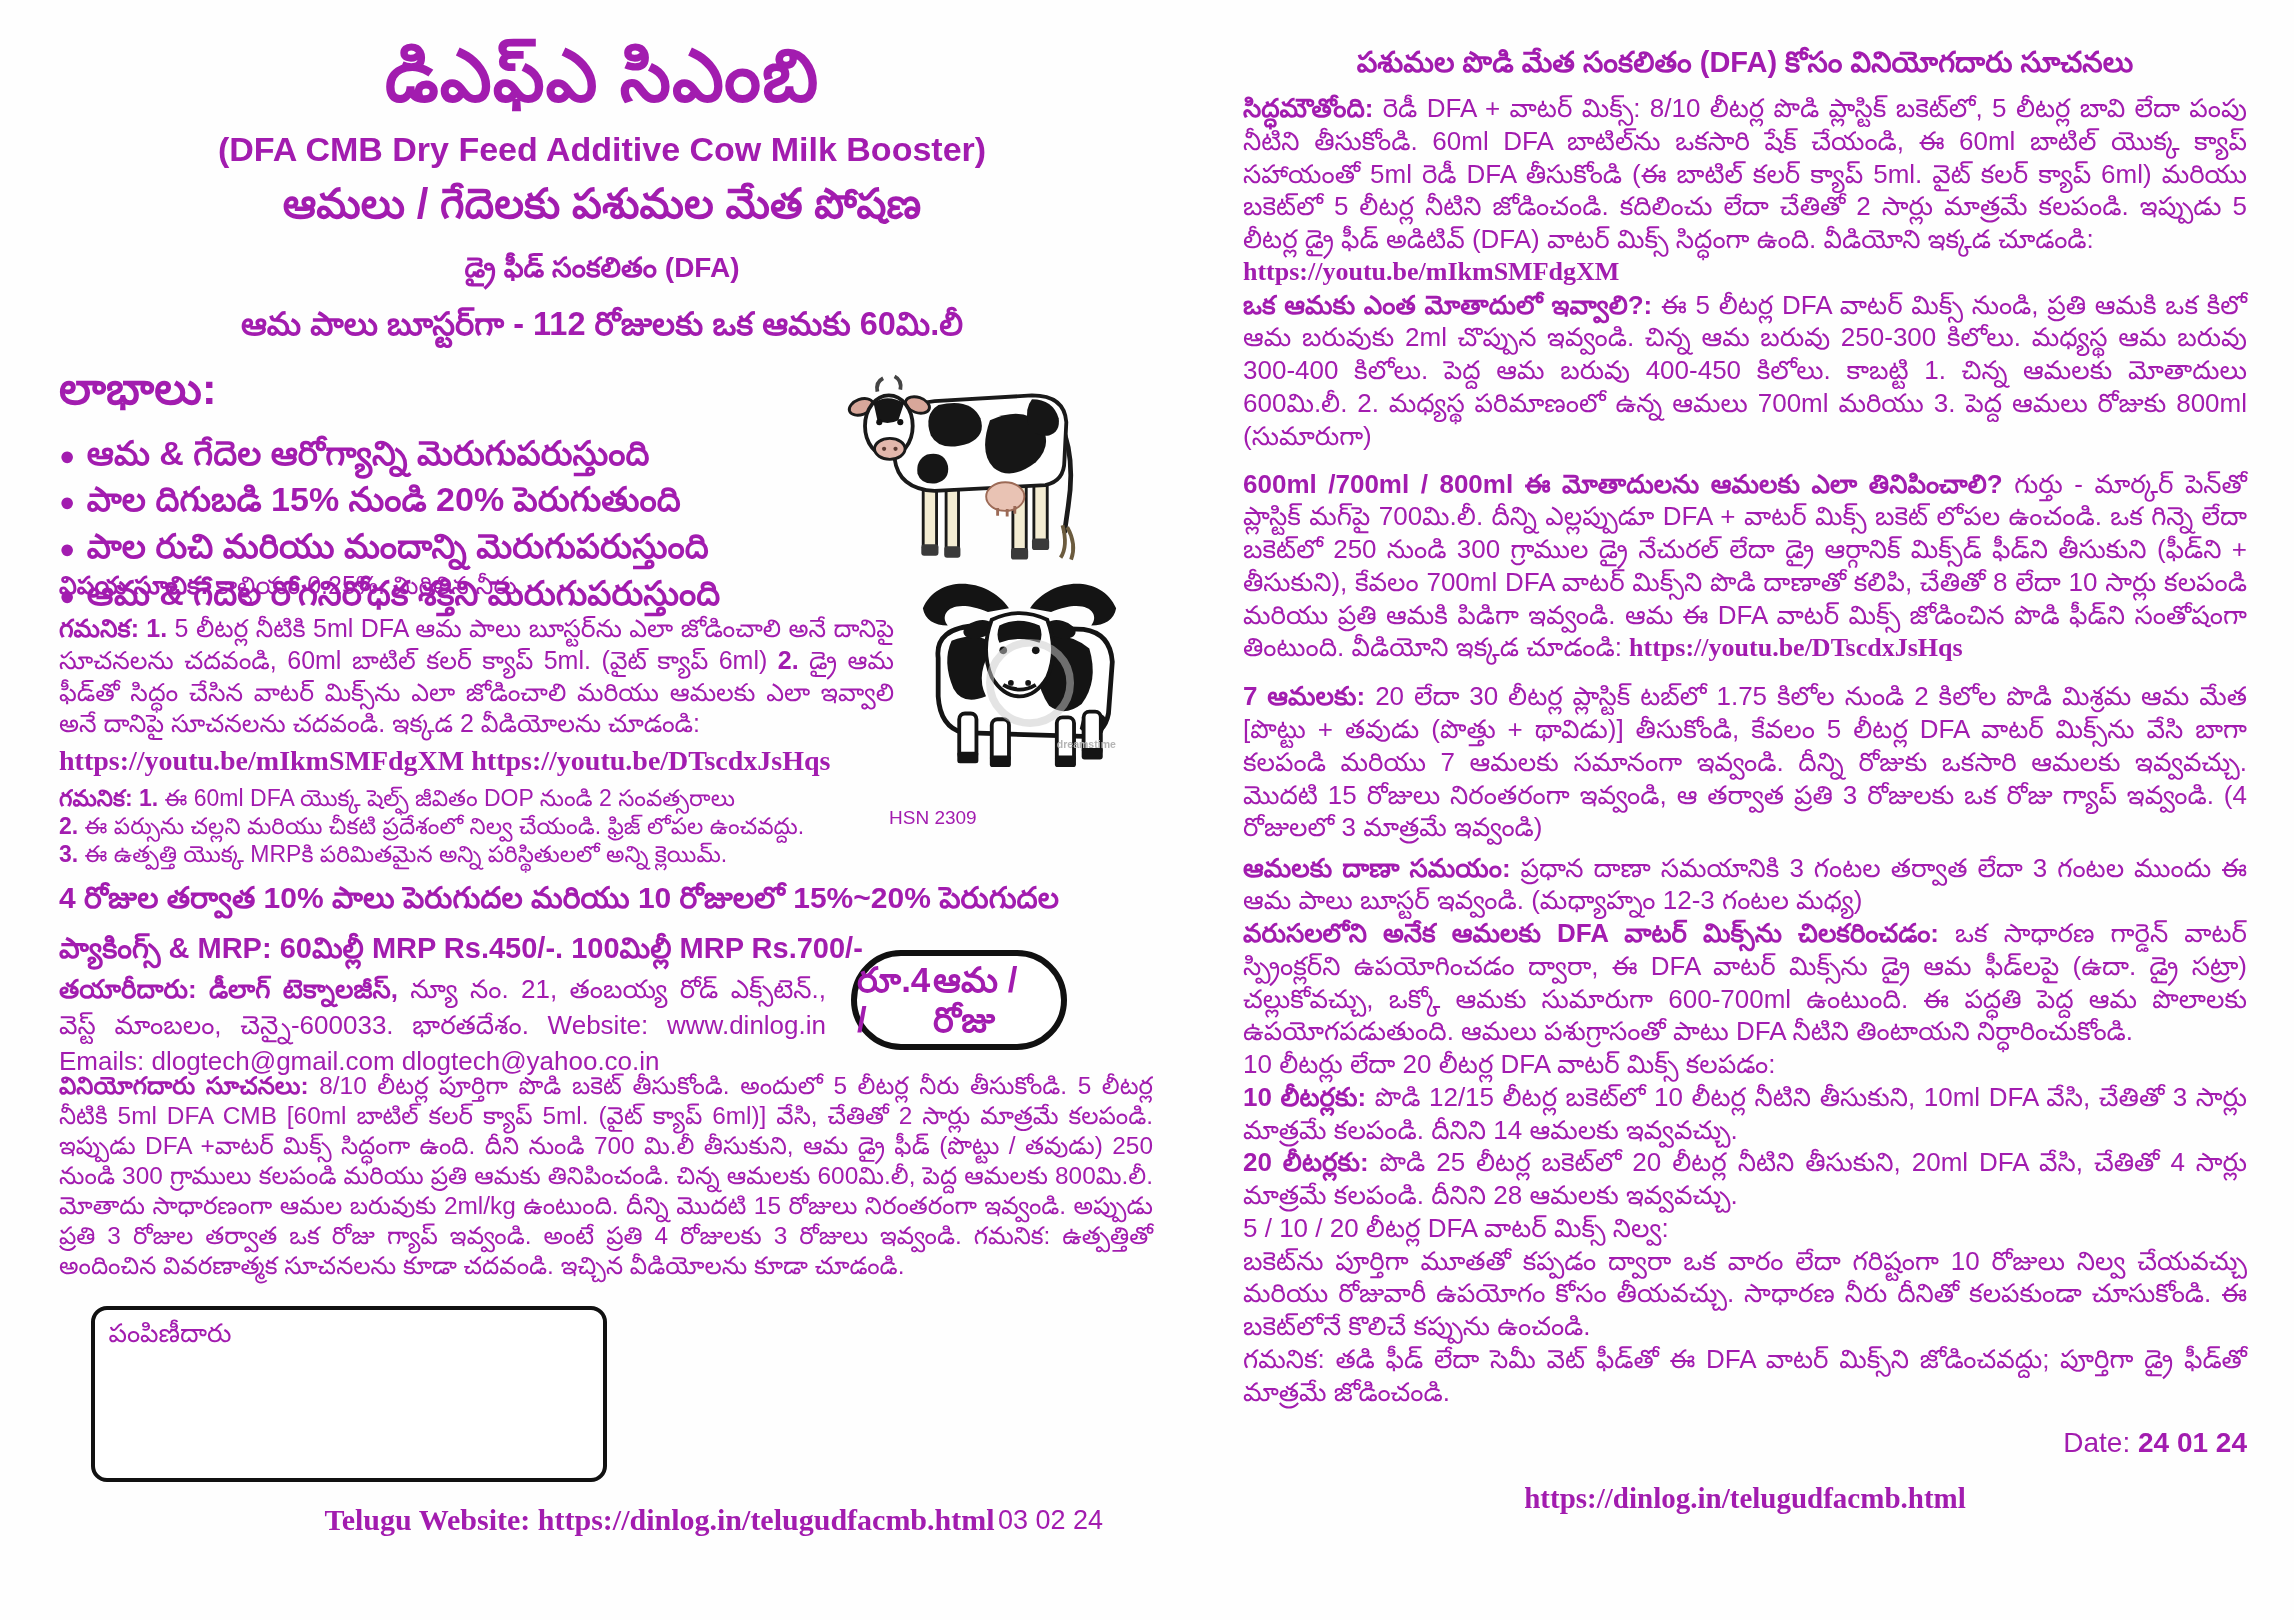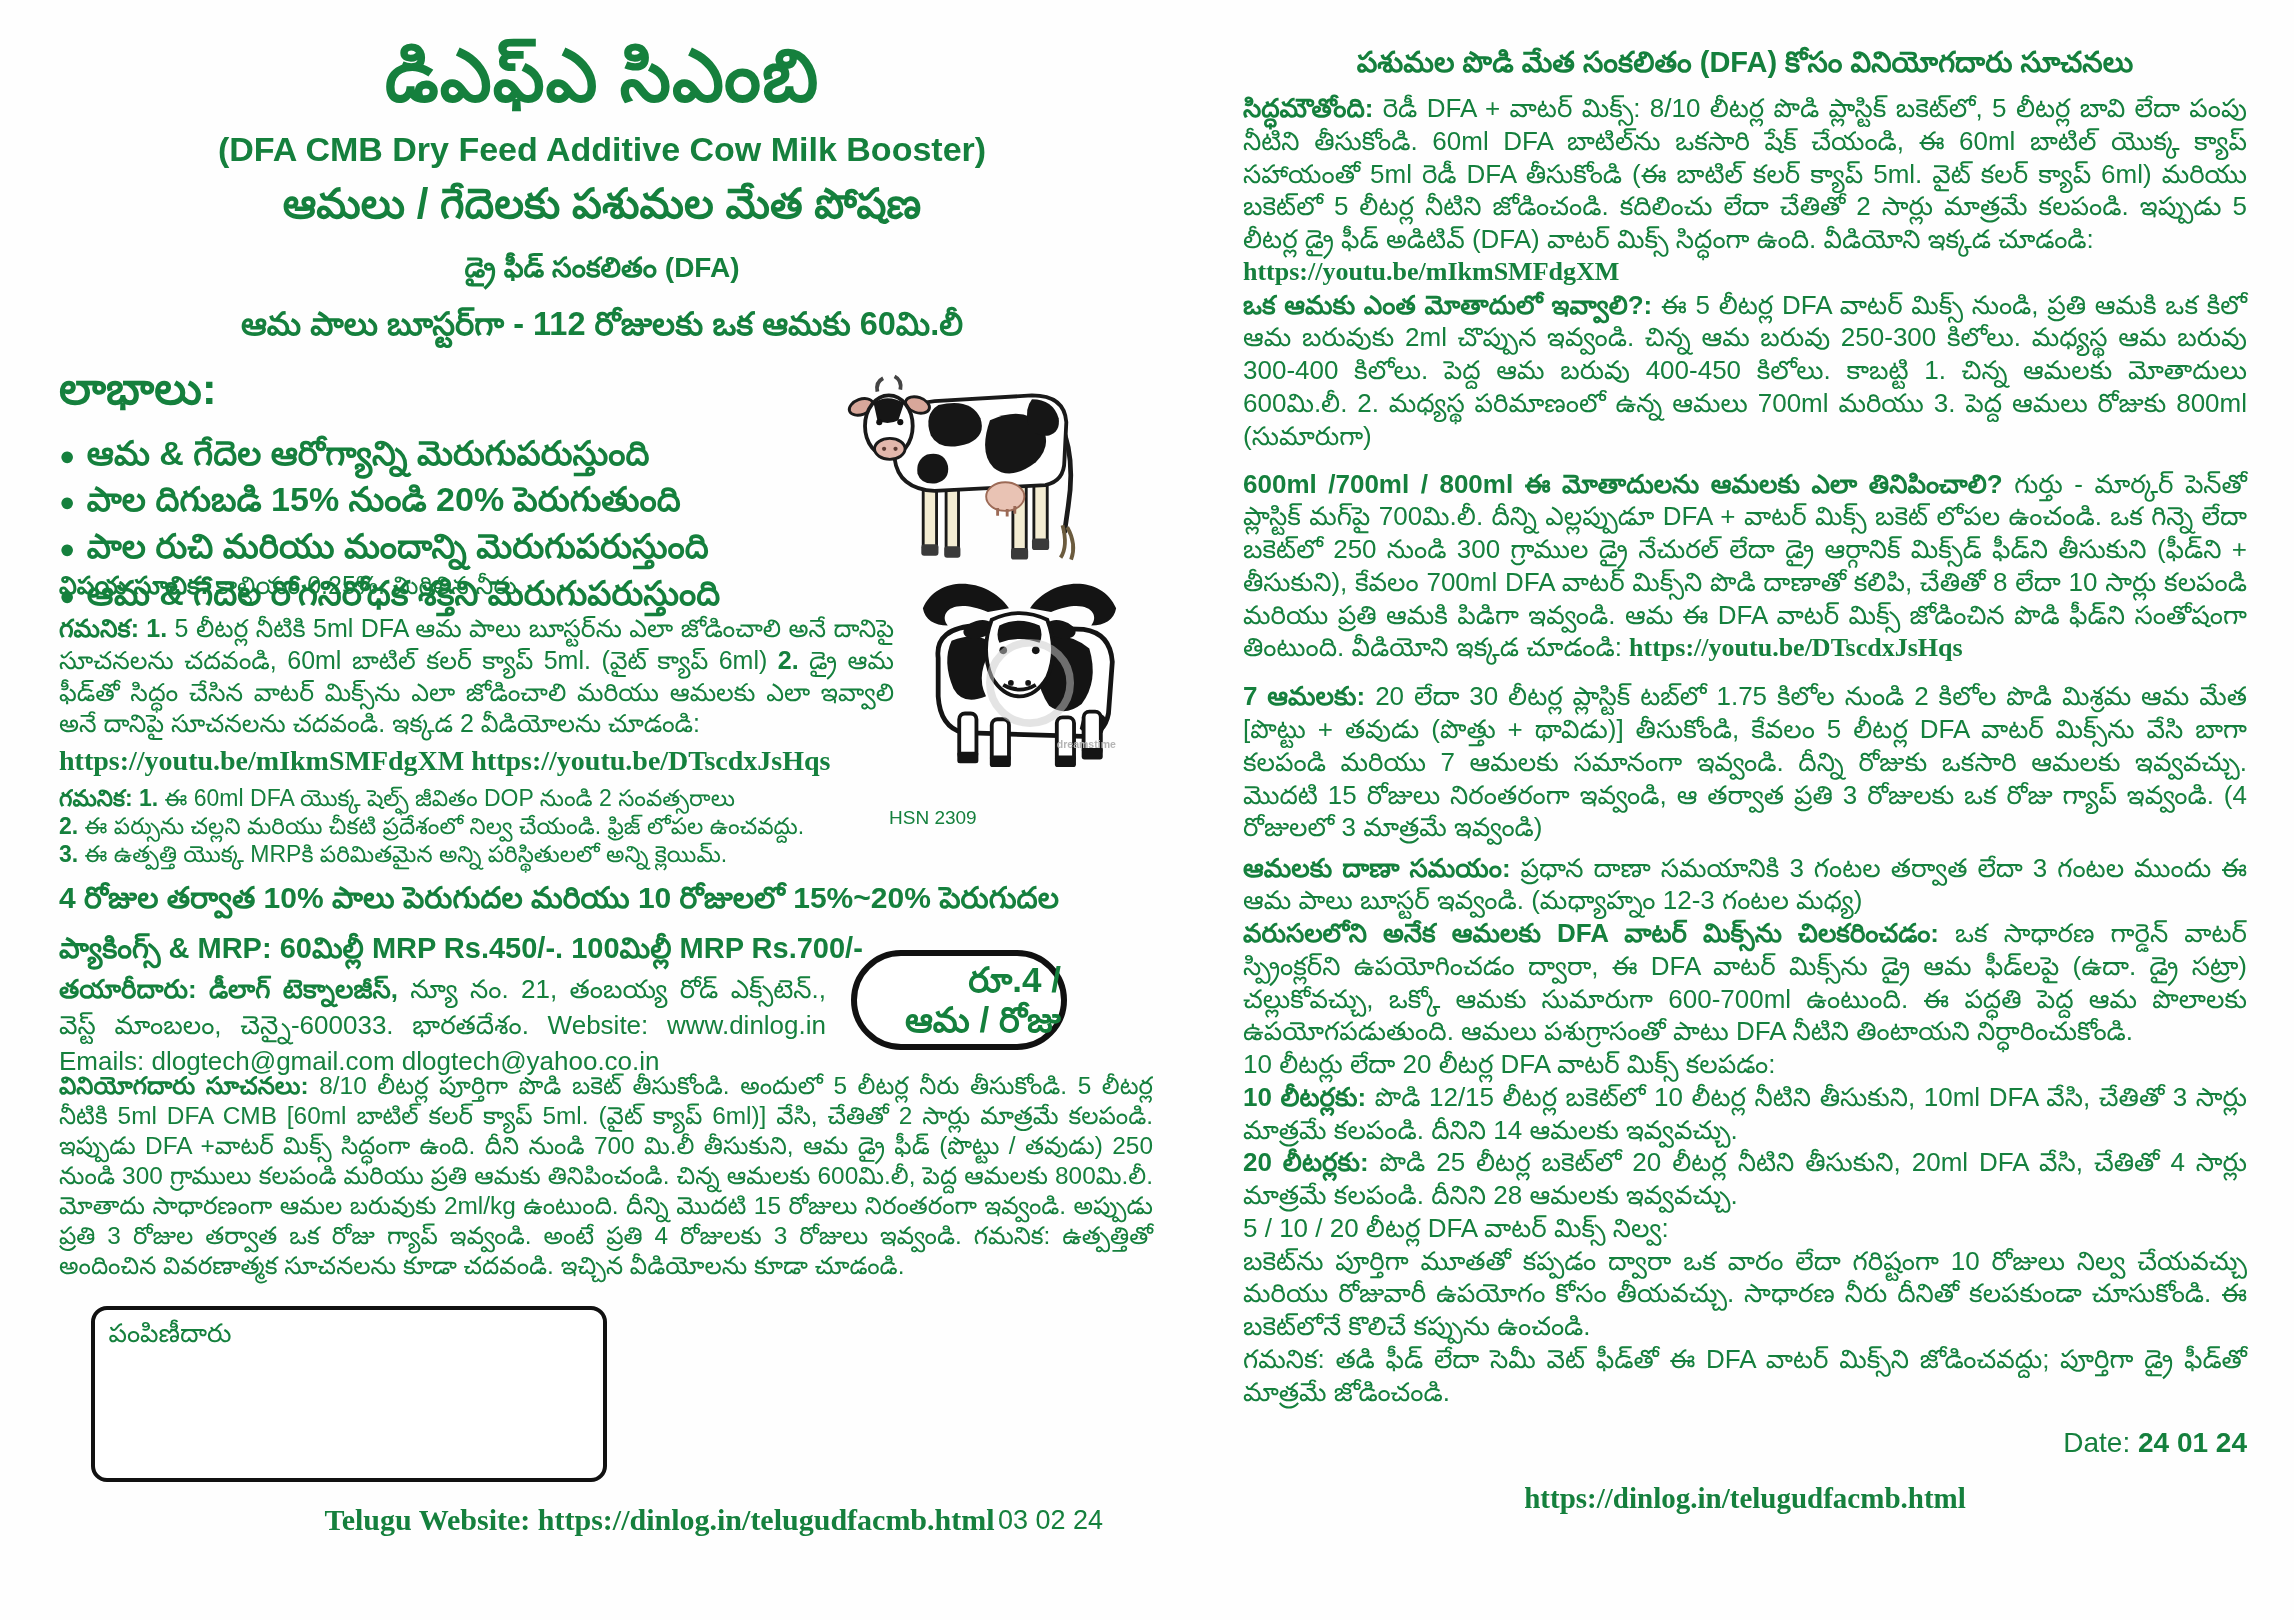--- a/index.html
+++ b/index.html
@@ -1,17 +1,17 @@
 <!DOCTYPE html>
 <html><head>
 <meta charset="utf-8">
 <style>
   html,body{margin:0;padding:0;background:#9a9a9a;}
   .page{position:relative;width:2294px;height:1620px;background:#fefefe;
-        font-family:"Liberation Sans",sans-serif;color:#15803d;overflow:hidden;}
+        font-family:"Liberation Sans",sans-serif;color:#a21caf;overflow:hidden;}
 
   
   .l-header{position:absolute;left:38px;top:38px;width:1128px;text-align:center;}
   .l-title{font-size:73px;font-weight:bold;letter-spacing:1px;line-height:1.05;}
   .l-sub-en{font-size:34px;font-weight:bold;margin-top:15.3px;}
   .l-sub-1{font-size:42px;font-weight:bold;margin-top:11.5px;}
   .l-sub-2{font-size:28px;font-weight:bold;margin-top:13.4px;}
   .l-sub-3{font-size:32.5px;font-weight:bold;margin-top:15.3px;}
 
   .benefits{position:absolute;left:59px;top:363px;width:786px;}
@@ -20,21 +20,21 @@
   .dot{font-size:27px;}
 
   .composition{position:absolute;left:59px;top:571px;width:786px;font-size:25px;}
   .note1{position:absolute;left:59px;top:613px;width:835px;font-size:25px;line-height:1.27;text-align:justify;}
   .urls-line{margin-top:2.9px;text-align:left;font-size:28px;}
   .note2{position:absolute;left:59px;top:784px;width:860px;font-size:23px;line-height:1.22;}
   .growth{position:absolute;left:59px;top:881px;width:1097px;font-size:30px;font-weight:bold;}
   .packing{position:absolute;left:59px;top:932px;width:1097px;font-size:29px;font-weight:bold;}
   .manufacturer{position:absolute;left:59px;top:972px;width:767px;font-size:26px;line-height:1.38;text-align:justify;}
   .badge{position:absolute;left:851px;top:950px;width:216px;height:100px;border:6.7px solid #111;
-         border-radius:52px;display:flex;flex-direction:column;align-items:flex-end;justify-content:center;
+         border-radius:52px;display:flex;flex-direction:row;align-items:center;justify-content:center;
          font-weight:bold;font-size:35px;line-height:1.15;box-sizing:border-box;background:#fff;}
   .instructions{position:absolute;left:59px;top:1071px;width:1094px;font-size:24.4px;line-height:1.23;text-align:justify;}
 
   .sig-box{position:absolute;border:4.8px solid #111;border-radius:13.4px;font-size:26px;padding:7.6px 13.4px;
            box-sizing:border-box;background:#fff;}
   .box-distributor{left:91px;top:1306px;width:516px;height:176px;border-radius:16px;}
   .box-dealer{left:623px;top:1302px;width:457px;height:176px;}
 
   .l-footer-web{position:absolute;left:153px;top:1503px;width:1013px;text-align:center;
                 font-family:"Liberation Serif",serif;font-weight:bold;font-size:30px;}

